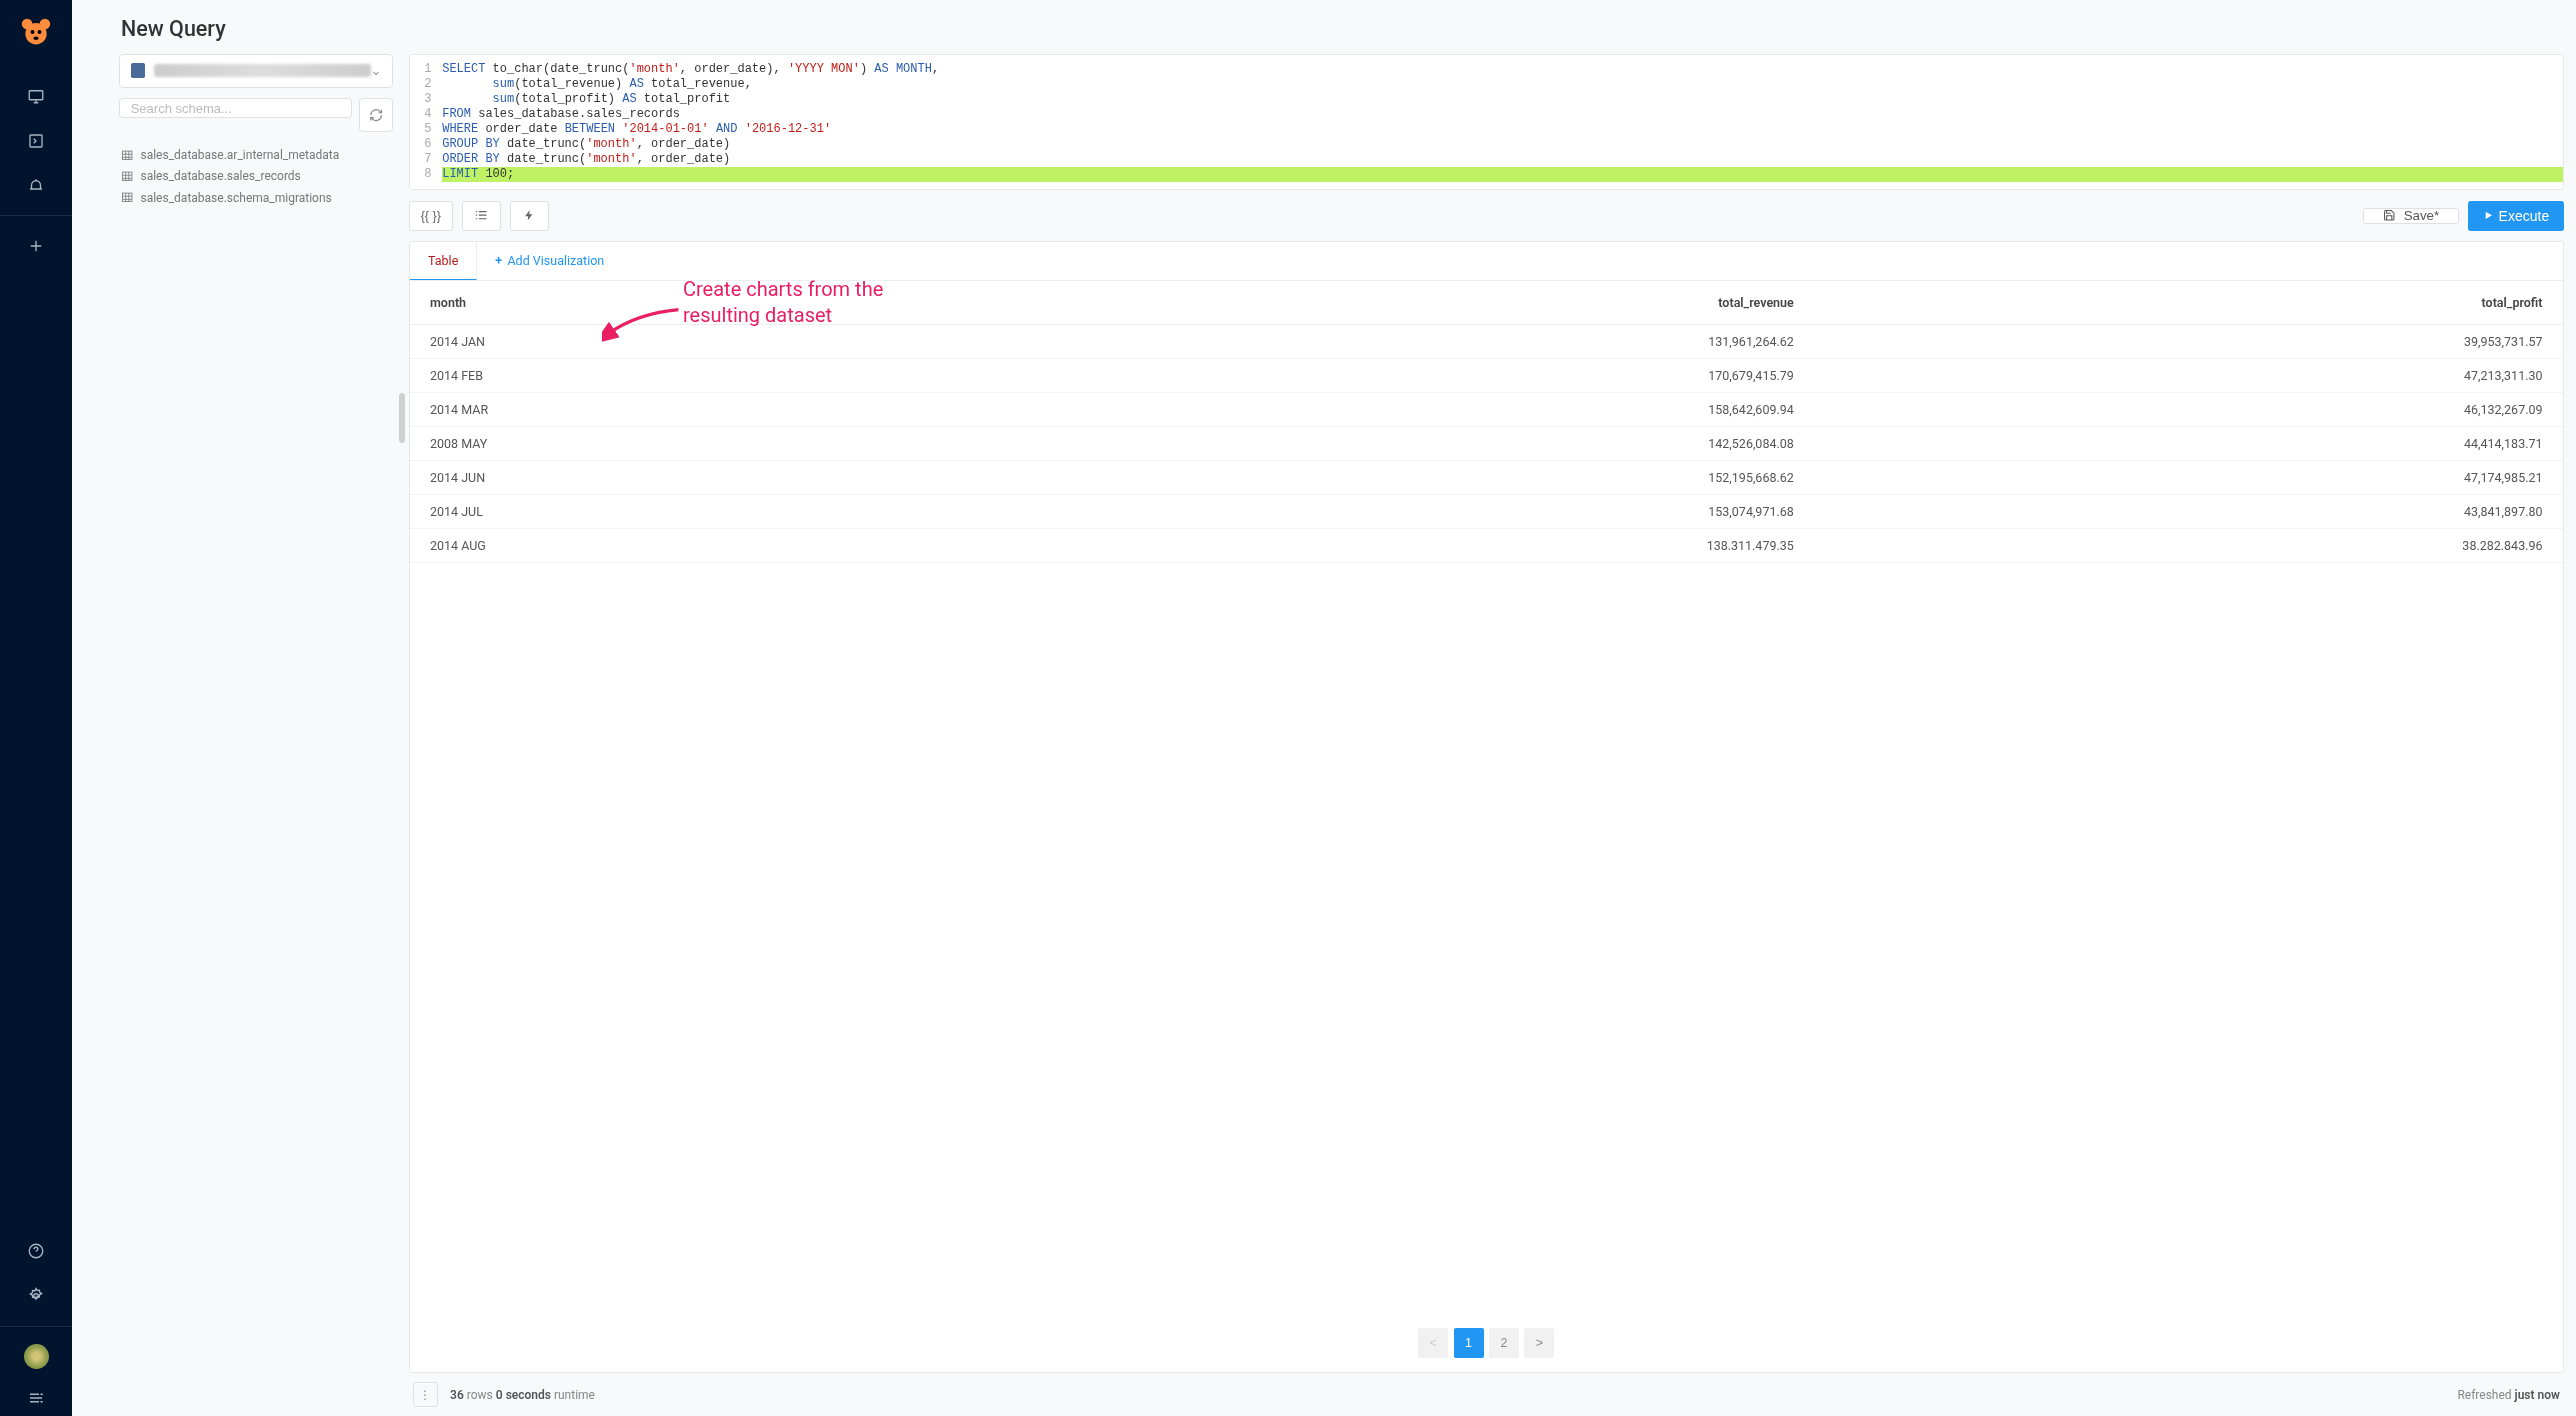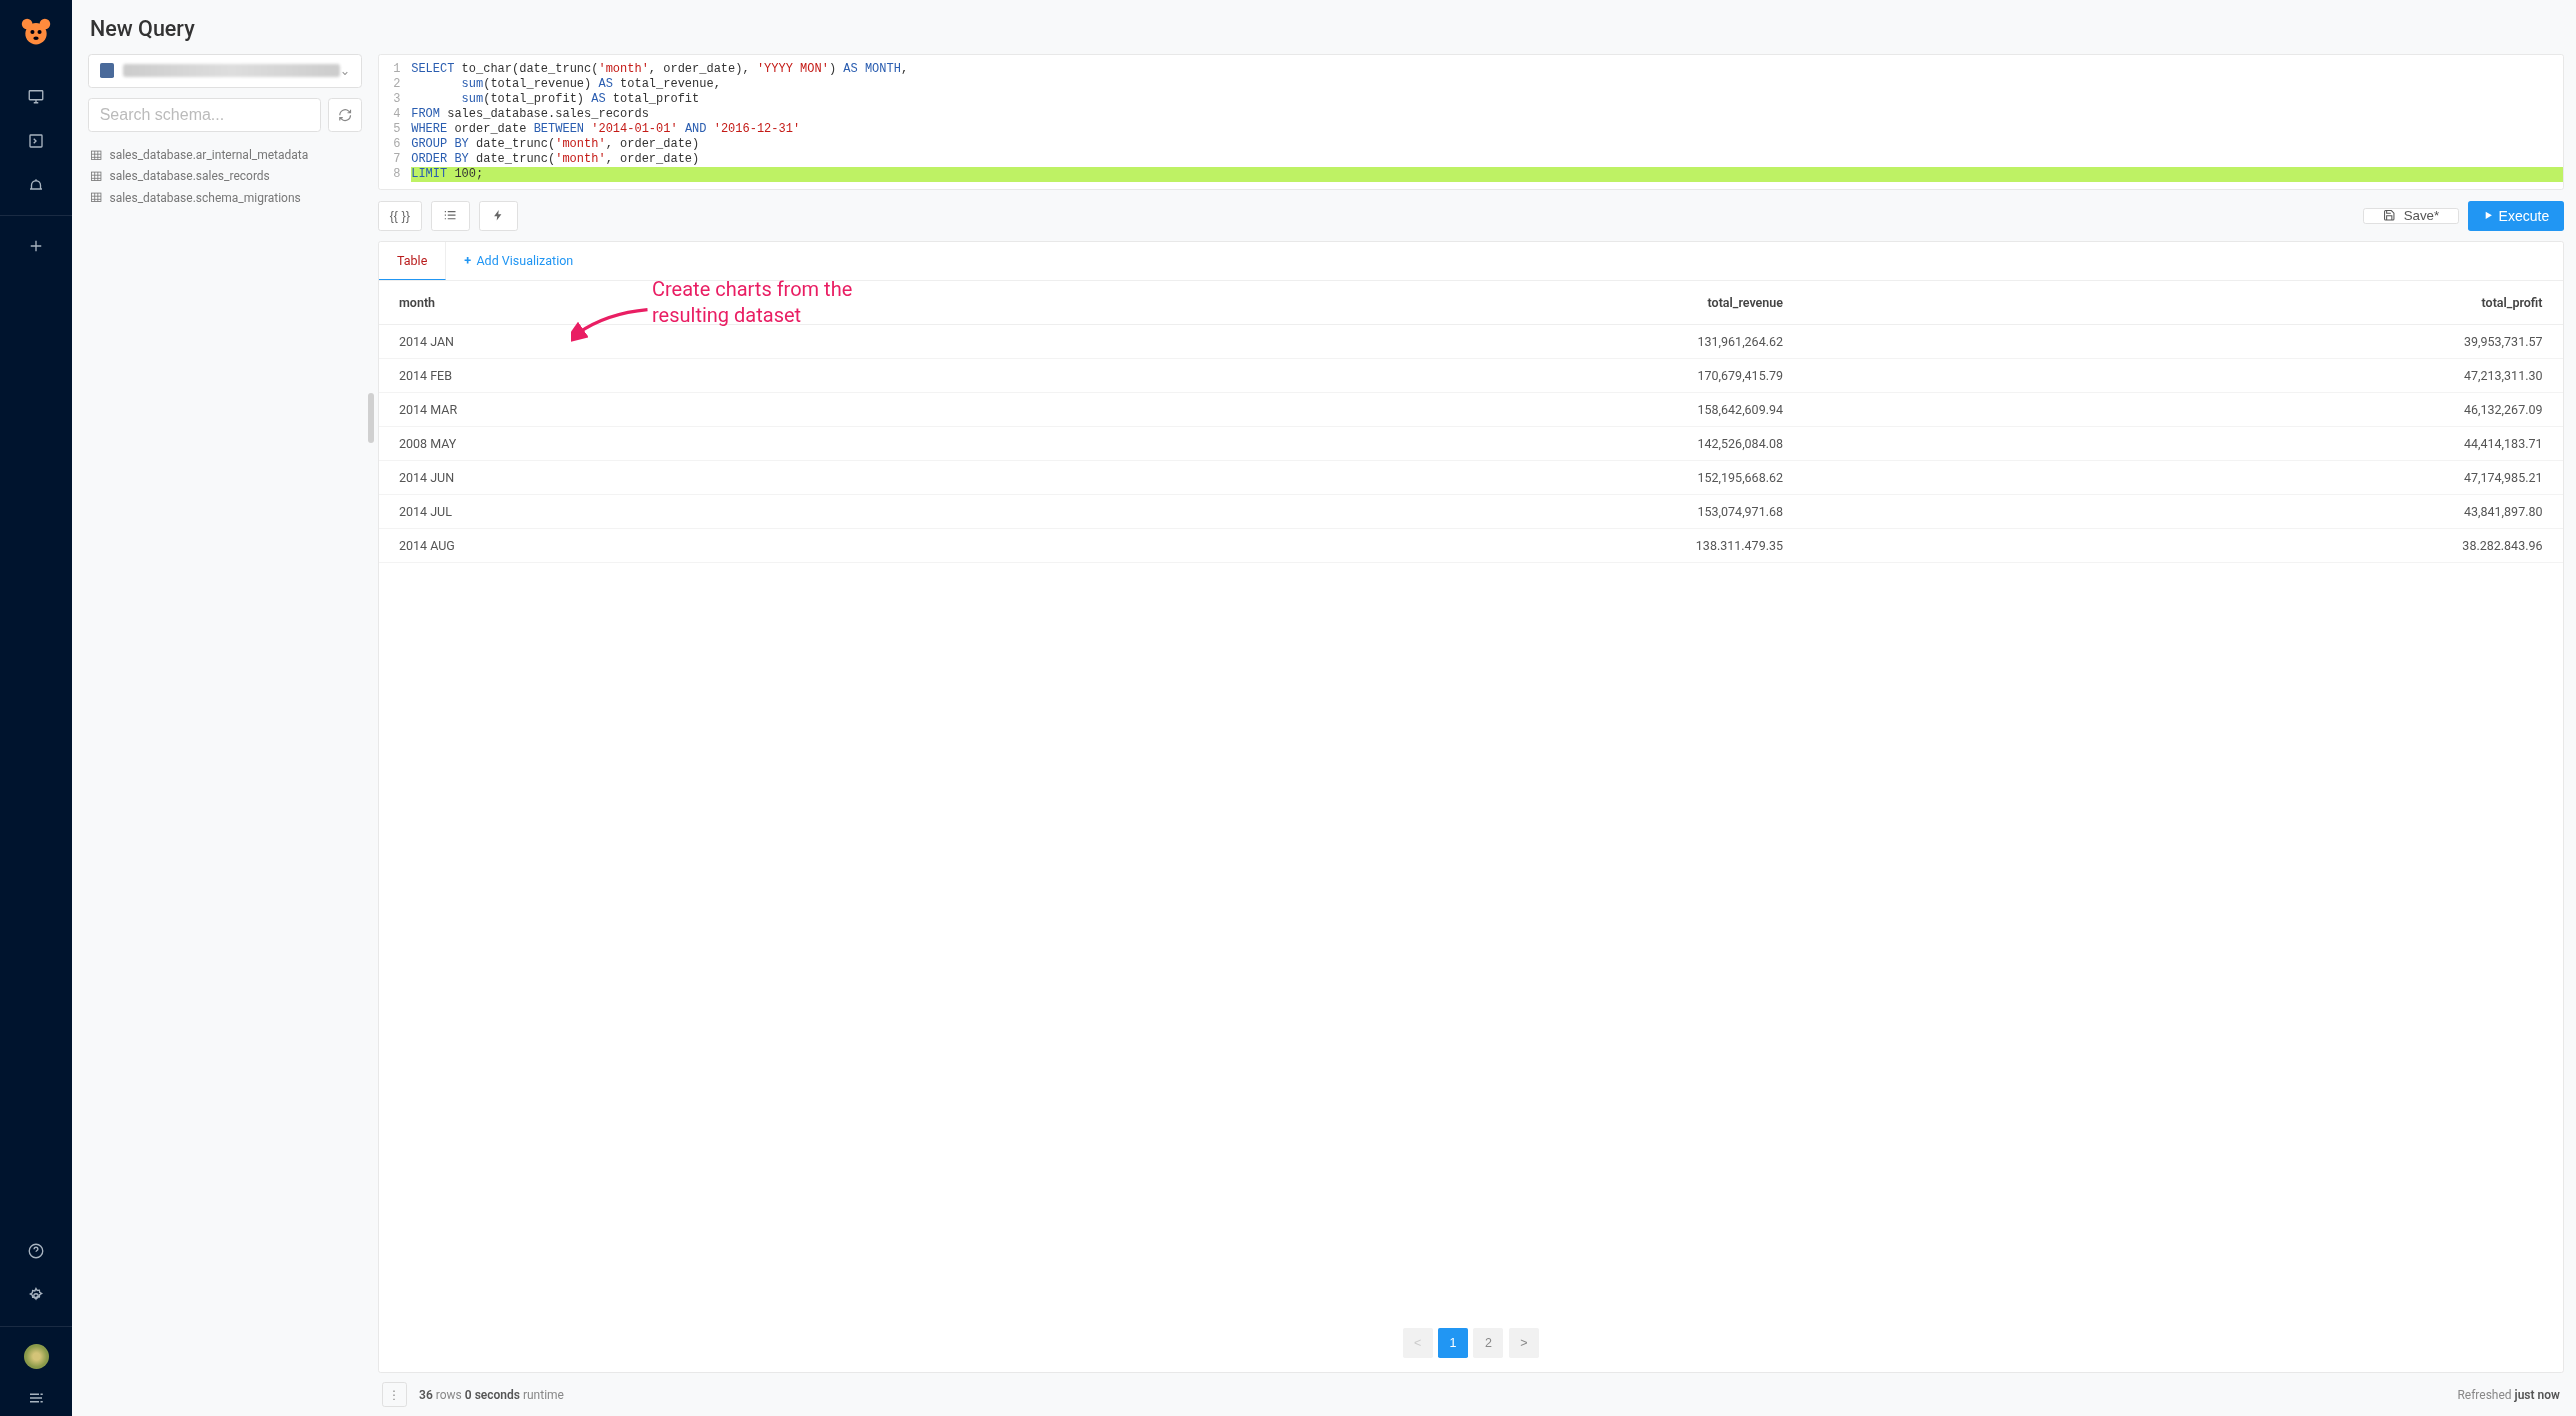--- a/index.html
+++ b/index.html
@@ -9,35 +9,35 @@
 
 .rail { width: 72px; background: #00142e; display: flex; flex-direction: column; align-items: center; padding-top: 16px; flex-shrink: 0; }
 .rail-logo { width: 32px; height: 32px; margin-bottom: 25px; }
 .rail-item { width: 72px; height: 45px; display: flex; align-items: center; justify-content: center; color: #a8b4c0; cursor: pointer; }
 .rail-item svg { width: 18px; height: 18px; }
 .rail-divider { width: 100%; height: 0.9px; background: rgba(255,255,255,0.1); margin: 7.2px 0; }
 .rail-spacer { flex: 1; }
 .rail-avatar { width: 25px; height: 25px; border-radius: 50%; background: radial-gradient(circle, #d4c478 20%, #8a9a4a 60%); margin: 10.7px 0; }
 
 
-.main { flex: 1; display: flex; flex-direction: column; min-width: 0; }
+.main { flex: 1; display: flex; flex-direction: column; min-width: 0; margin-left: 31px; }
 .header { padding: 16px 18px 12.5px 18px; }
 .header h1 { font-size: 21.5px; font-weight: 500; color: #333; }
 
 .content { flex: 1; display: flex; min-height: 0; }
 
 
 .schema-panel { width: 306px; padding: 0 16px; flex-shrink: 0; }
 .ds-select { display: flex; align-items: center; height: 34px; border: 0.9px solid #e0e0e0; border-radius: 3.6px; background: #fff; padding: 0 10.7px; margin-bottom: 10.7px; cursor: pointer; }
 .ds-select-icon { width: 14.3px; height: 14.3px; background: #4a6a9a; border-radius: 1.8px; margin-right: 9px; flex-shrink: 0; }
 .ds-select-text { flex: 1; color: #bbb; height: 12.5px; background: linear-gradient(90deg, #ccc 0%, #ddd 50%, #ccc 100%); filter: blur(1.8px); border-radius: 2.7px; }
 .ds-select-caret { color: #999; }
 
 .schema-search-row { display: flex; gap: 7.2px; margin-bottom: 12.5px; }
-.schema-search { flex: 1; height: 34px; border: 0.9px solid #e0e0e0; border-radius: 3.6px; padding: 0 10.7px; font-size: 16px; color: #6d28d9; }
+.schema-search { flex: 1; height: 20px; border: 0.9px solid #e0e0e0; border-radius: 3.6px; padding: 0 10.7px; font-size: 13px; color: #6d28d9; }
 .schema-search::placeholder { color: #bbb; }
 .schema-refresh { width: 34px; height: 34px; border: 0.9px solid #e0e0e0; border-radius: 3.6px; background: #fff; display: flex; align-items: center; justify-content: center; cursor: pointer; color: #888; }
 
 .schema-list { }
 .schema-item { display: flex; align-items: center; padding: 3.6px 1.8px; font-size: 12px; color: #777; cursor: pointer; }
 .schema-item svg { width: 12.5px; height: 12.5px; margin-right: 7.2px; flex-shrink: 0; }
 
 
 .query-panel { flex: 1; display: flex; flex-direction: column; min-width: 0; padding-right: 12.5px; position: relative; }
 .editor-box { background: #fff; border: 0.9px solid #e8e8e8; border-radius: 2.7px; margin-bottom: 10.7px; position: relative; }

